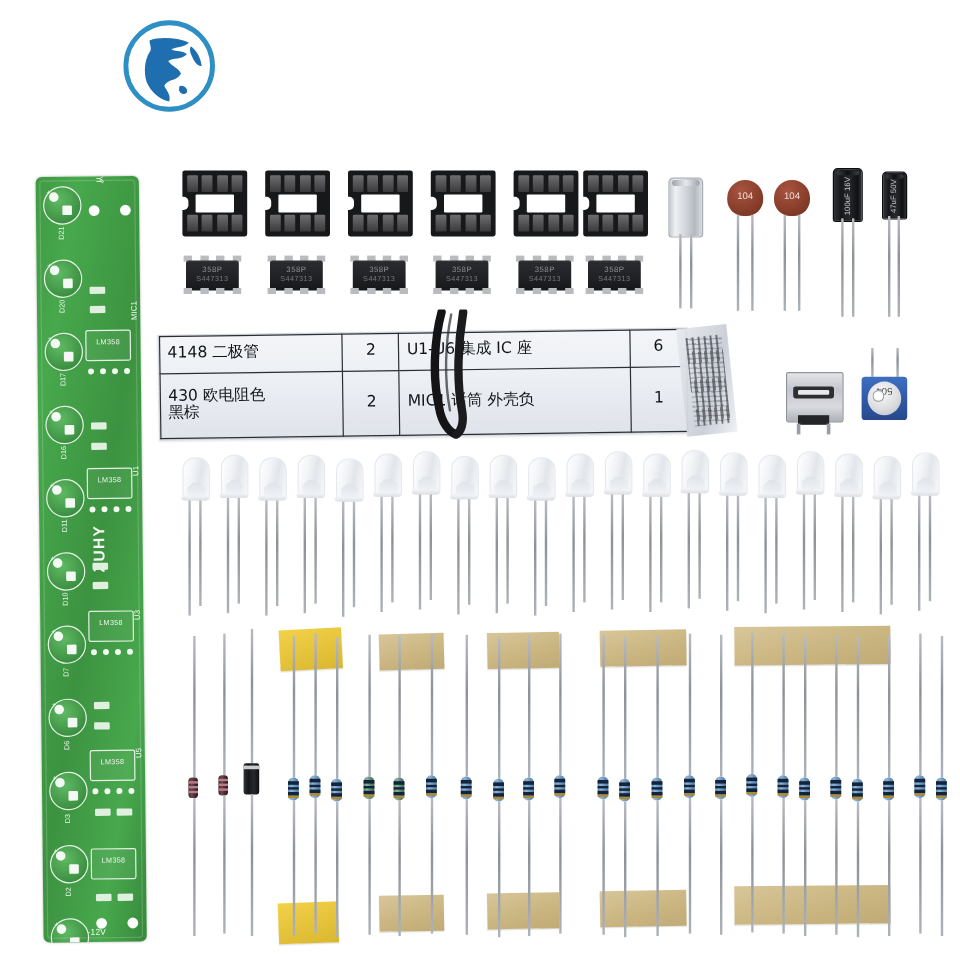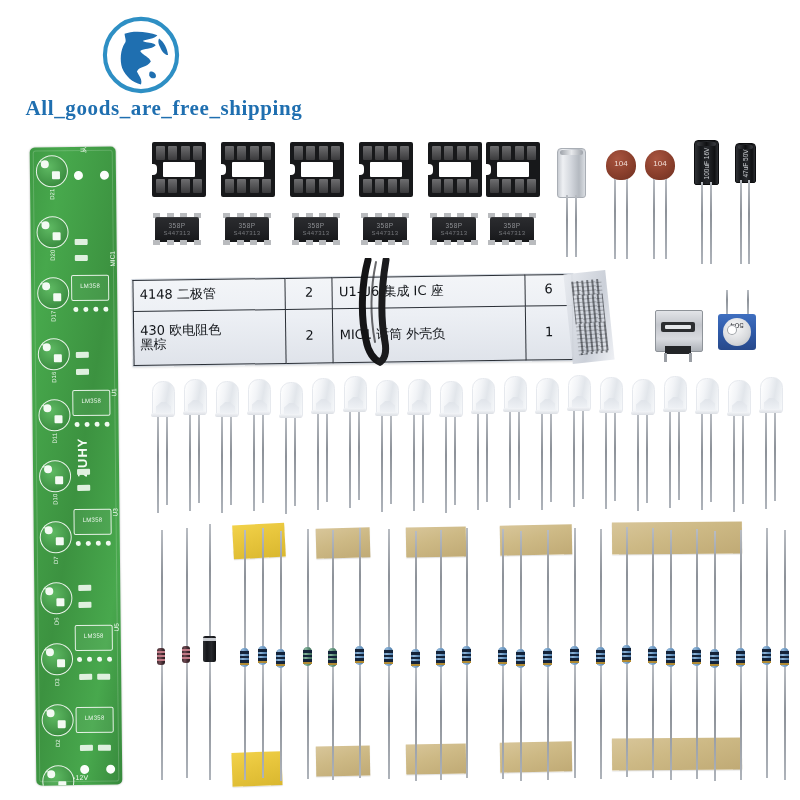--- a/index.html
+++ b/index.html
@@ -472,21 +472,20 @@
   <div id="logo-block">
     <svg id="globe-icon" viewBox="0 0 100 100">
       <circle cx="50" cy="50" r="44" fill="none" stroke="#2e8fc4" stroke-width="5"></circle>
       <circle cx="50" cy="50" r="36" fill="none" stroke="#ffffff" stroke-width="2"></circle>
       <path fill="#1f6fb0" d="M30 24 C40 20 58 21 70 26 C66 31 58 30 52 33 C58 36 64 34 68 38
         C62 44 54 41 49 45 C53 51 60 52 62 58 C57 66 49 63 45 70 C48 76 52 80 50 86
         C40 84 31 76 27 66 C24 56 25 44 30 36 C33 33 30 28 30 24 Z"></path>
       <path fill="#1f6fb0" d="M72 30 C78 34 82 42 83 50 C79 50 76 46 74 42 C72 38 70 34 72 30 Z"></path>
       <path fill="#1f6fb0" d="M62 70 C66 70 69 73 68 77 C65 80 61 78 60 75 C60 72 60 70 62 70 Z"></path>
     </svg>
-    <div id="shop-name">All_goods_are_free_shipping</div>
   </div>
 
   <div id="pcb">
 
     <div id="pcb-top-cn">从中间往两边</div>
     <div id="pcb-brand">ZUHY</div>
     <div id="pcb-power-label">DC5-12V</div>
 
     <div class="pcb-col-left">
       <div class="led-pad">

